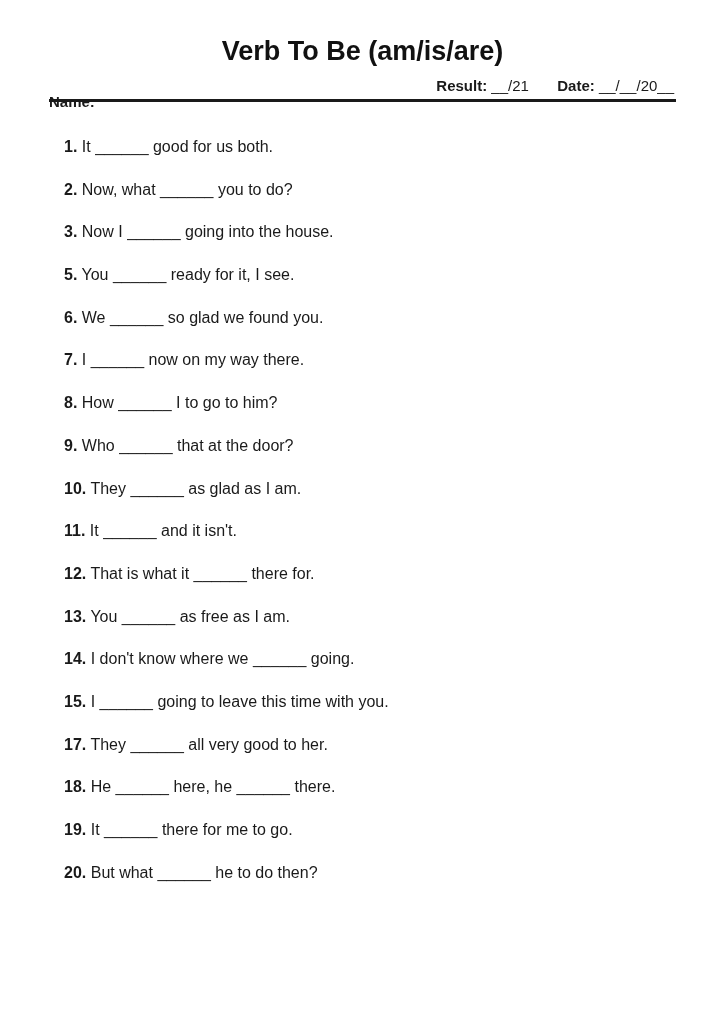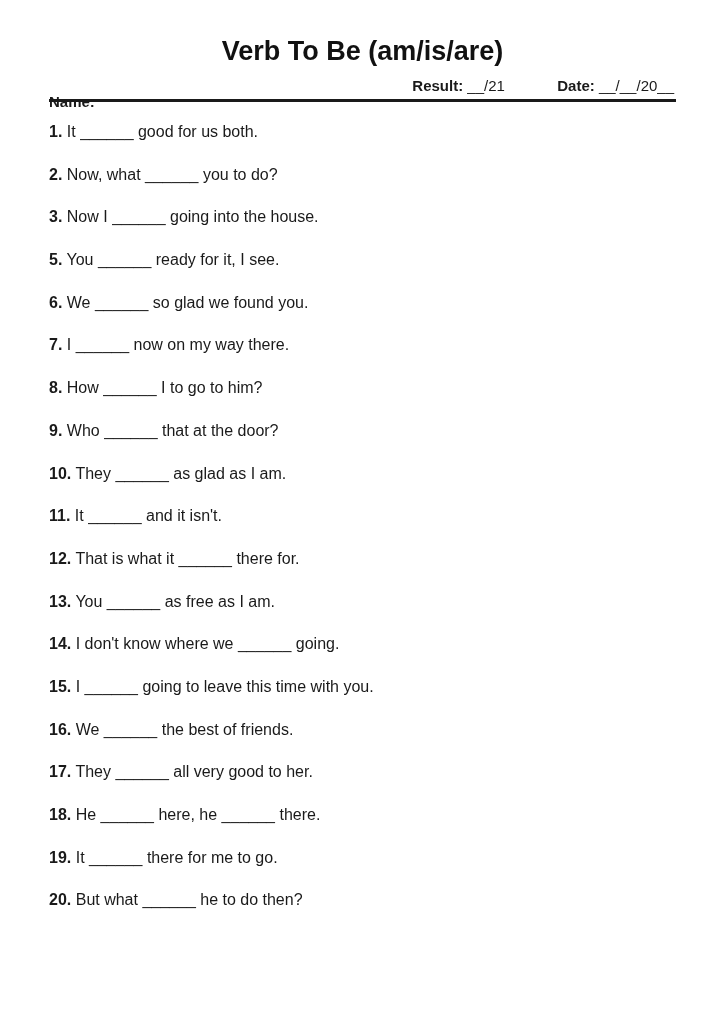--- a/index.html
+++ b/index.html
@@ -40,32 +40,32 @@
       position: absolute;
       left: 0;
       top: 18px;
     }
     .header-right {
       position: absolute;
       right: 2px;
       top: 2px;
       white-space: nowrap;
     }
-    .header-right .lbl { font-weight: bold; margin-left: 24px; }
+    .header-right .lbl { font-weight: bold; }
     .header-right .val { font-weight: normal; }
     .header-right .gap { display: inline-block; width: 20px; }
     .rule {
       height: 3px;
       background: #1a1a1a;
       margin-top: 2px;
       width: 627px;
     }
     .questions {
       list-style: none;
-      margin: 0;
+      margin: 15px;
       padding: 0;
       position: absolute;
       left: 0;
       top: 88px;
     }
     .q {
       height: 42.7px;
       font-size: 16px;
       line-height: 20px;
       white-space: nowrap;
@@ -100,19 +100,18 @@
     <li class="q"><span class="num">6.</span> <span>We ______ so glad we found you.</span></li>
     <li class="q"><span class="num">7.</span> <span>I ______ now on my way there.</span></li>
     <li class="q"><span class="num">8.</span> <span>How ______ I to go to him?</span></li>
     <li class="q"><span class="num">9.</span> <span>Who ______ that at the door?</span></li>
     <li class="q"><span class="num">10.</span> <span>They ______ as glad as I am.</span></li>
     <li class="q"><span class="num">11.</span> <span>It ______ and it isn't.</span></li>
     <li class="q"><span class="num">12.</span> <span>That is what it ______ there for.</span></li>
     <li class="q"><span class="num">13.</span> <span>You ______ as free as I am.</span></li>
     <li class="q"><span class="num">14.</span> <span>I don't know where we ______ going.</span></li>
     <li class="q"><span class="num">15.</span> <span>I ______ going to leave this time with you.</span></li>
-    <li class="q"><span class="num">16.</span> <span>We ______ the best of friends.</span></li>
     <li class="q"><span class="num">17.</span> <span>They ______ all very good to her.</span></li>
     <li class="q"><span class="num">18.</span> <span>He ______ here, he ______ there.</span></li>
     <li class="q"><span class="num">19.</span> <span>It ______ there for me to go.</span></li>
     <li class="q"><span class="num">20.</span> <span>But what ______ he to do then?</span></li>
   </ol>
 </div>
 
 </body></html>

